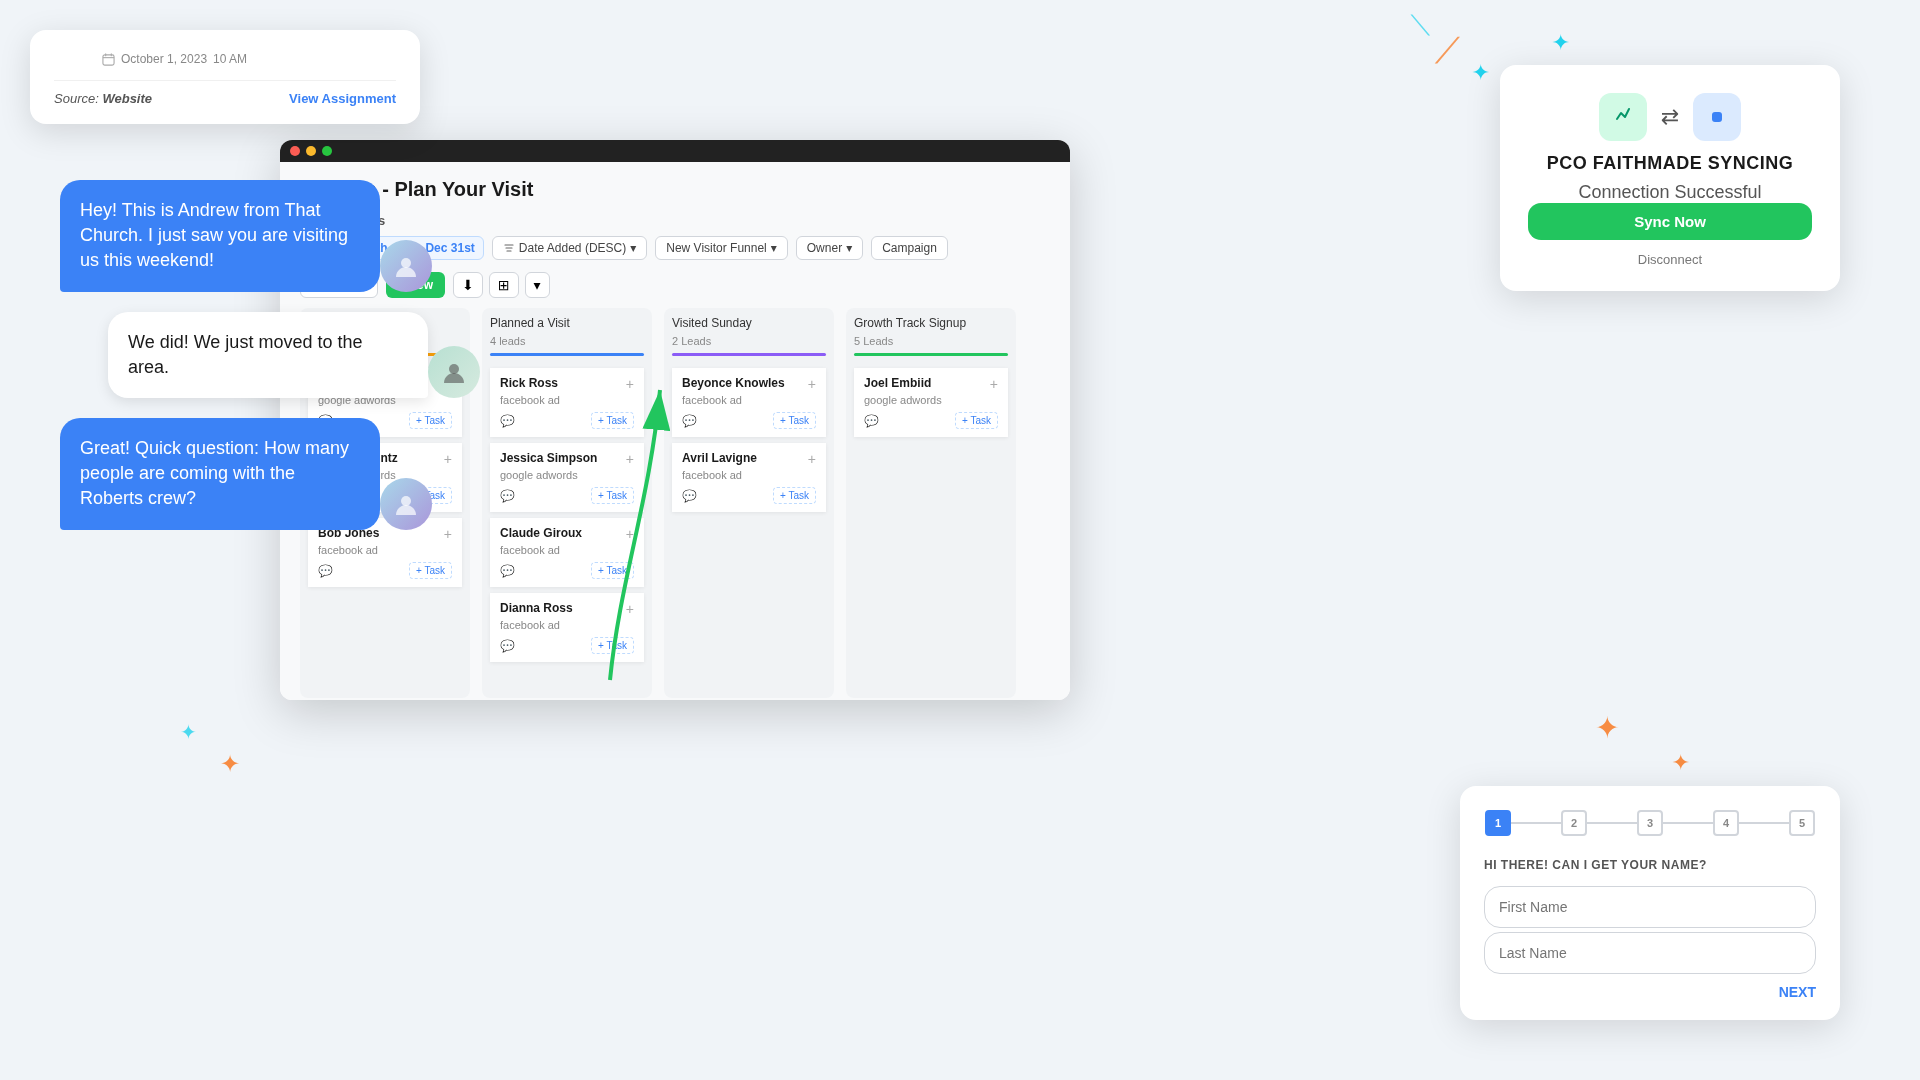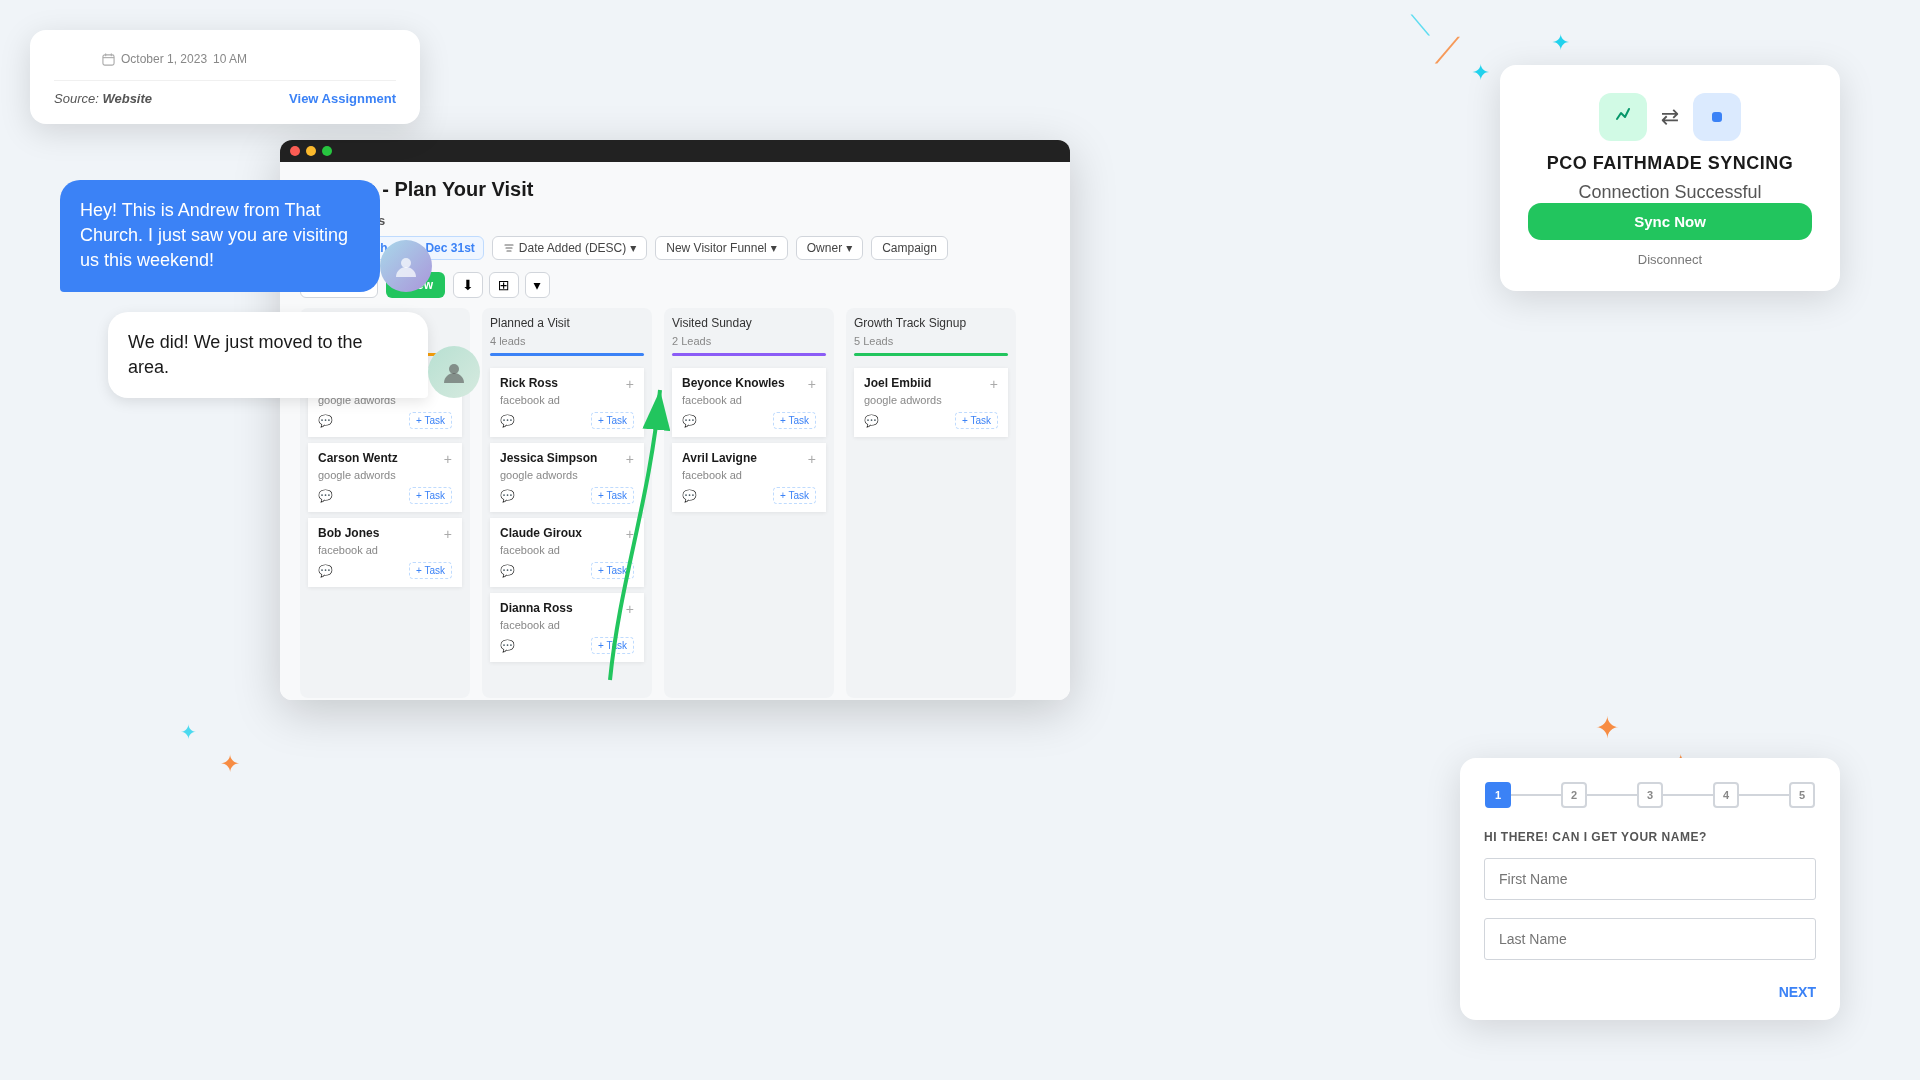--- a/index.html
+++ b/index.html
@@ -412,25 +412,25 @@
       font-size: 12px;
       font-weight: 700;
       color: #555;
       letter-spacing: 0.5px;
       text-transform: uppercase;
       margin-bottom: 14px;
     }
     .form-input {
       width: 100%;
       border: 1px solid #d1d5db;
-      border-radius: 3px;
+      border-radius: 16px;
       padding: 12px 14px;
       font-size: 14px;
       color: #aaa;
-      margin-bottom: 18px;
+      margin-bottom: 4px;
       outline: none;
       background: #fff;
     }
     .form-next-btn {
       float: right;
       background: none;
       border: none;
       color: #3b82f6;
       font-size: 14px;
       font-weight: 700;
@@ -489,20 +489,29 @@
     </div>
   </div>
   <div class="chat-bubble-row right">
     <div class="avatar" style="background: linear-gradient(135deg,#b8e0d2,#d6eadf); display:flex; align-items:center; justify-content:center;">
       <svg width="30" height="30" viewBox="0 0 30 30" fill="none">
           <circle cx="15" cy="12" r="5" fill="#555" opacity=".6"></circle>
           <path d="M5 26c0-5.523 4.477-10 10-10s10 4.477 10 10" fill="#555" opacity=".6"></path>
         </svg>
     </div>
     <div class="bubble white">We did! We just moved to the area.</div>
+  </div>
+  <div class="chat-bubble-row">
+    <div class="bubble blue">Great! Quick question: How many people are coming with the Roberts crew?</div>
+    <div class="avatar" style="background: linear-gradient(135deg,#a8d8ea,#aa96da); display:flex; align-items:center; justify-content:center;">
+      <svg width="30" height="30" viewBox="0 0 30 30" fill="none">
+          <circle cx="15" cy="12" r="5" fill="#fff" opacity=".7"></circle>
+          <path d="M5 26c0-5.523 4.477-10 10-10s10 4.477 10 10" fill="#fff" opacity=".7"></path>
+        </svg>
+    </div>
   </div>
 </div>
 
 <div id="pipeline-window">
   <div class="pipeline-titlebar">
     <div class="titlebar-dot" style="background:#ff5f56;"></div>
     <div class="titlebar-dot" style="background:#febc2e;"></div>
     <div class="titlebar-dot" style="background:#28c941;"></div>
   </div>
   <div class="pipeline-body">

